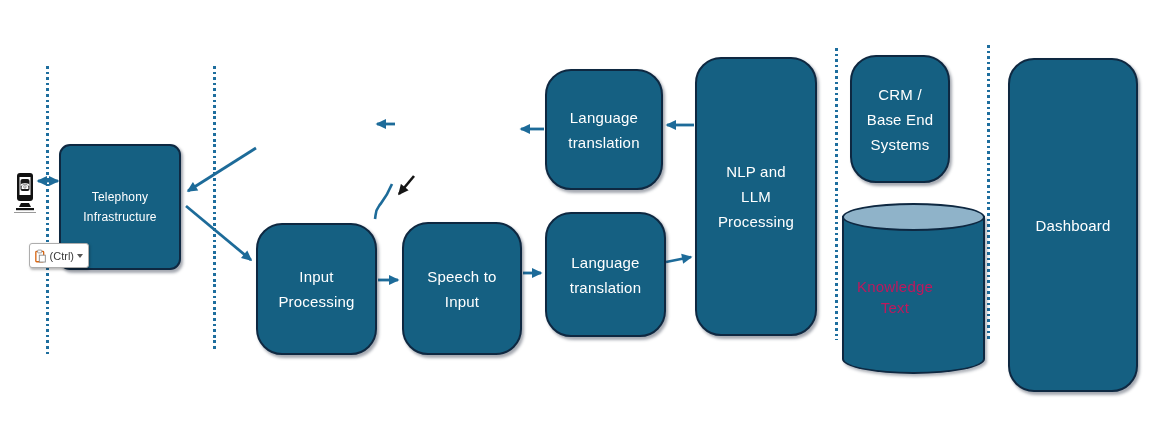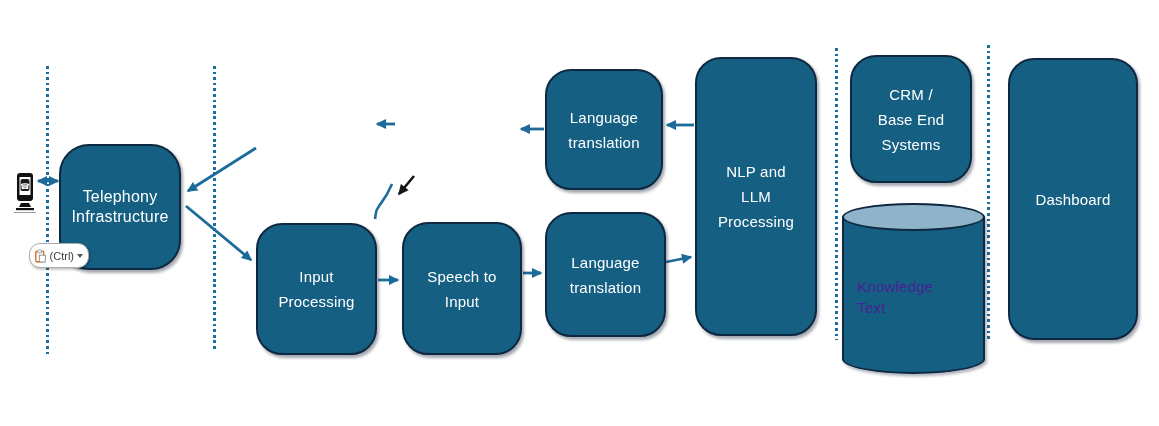--- a/index.html
+++ b/index.html
@@ -16,52 +16,52 @@
   #dot2 { left:213px; top:66px; height:286px; }
   #dot3 { left:835px; top:48px; height:292px; }
   #dot4 { left:987px; top:45px; height:296px; }
 
   .node {
     position:absolute; background:#156082; border:2.5px solid #0e2841; border-radius:26px;
     color:#ffffff; display:flex; flex-direction:column; align-items:center; justify-content:center;
     text-align:center; font-size:15px; line-height:25px; letter-spacing:.2px;
     box-shadow:2px 2.5px 3px rgba(30,40,60,.4);
   }
-  #n-telephony { left:59px;  top:144px; width:122px; height:126px; font-size:16px; line-height:20px; border-radius:30px; }
+  #n-telephony { left:59px;  top:144px; width:122px; height:126px; font-size:12px; line-height:20px; border-radius:11px; }
   #n-output    { left:254px; top:55px;  width:119px; height:127px; }
   #n-tts       { left:396px; top:58px;  width:121px; height:125px; }
   #n-langtop   { left:545px; top:69px;  width:118px; height:121px; }
   #n-nlp       { left:695px; top:57px;  width:122px; height:279px; }
-  #n-crm       { left:850px; top:55px;  width:122px; height:128px;text-align:right; }
-  #n-dashboard { left:1008px;top:58px;  width:130px; height:282px; }
+  #n-crm       { left:850px; top:55px;  width:100px; height:128px;text-align:right; }
+  #n-dashboard { left:1008px;top:58px;  width:130px; height:334px; }
   #n-input     { left:256px; top:223px; width:121px; height:132px; }
   #n-stt       { left:402px; top:222px; width:120px; height:133px; }
   #n-langbot   { left:545px; top:212px; width:121px; height:125px; }
 
   .cyl-body {
     position:absolute; left:842px; top:216px; width:143px; height:158px;
     background:#156082; border:2.5px solid #0e2841; border-top:none;
     border-radius:0 0 71px 71px / 0 0 15px 15px;
     box-shadow:2px 2.5px 3px rgba(30,40,60,.35);
   }
   .cyl-top {
     position:absolute; left:842px; top:203px; width:143px; height:28px;
     background:#8fb3c9; border:2.5px solid #0e2841; border-radius:50%;
   }
   .cyl-label {
-    position:absolute; left:857px; top:276px; color:#4c1d95;
-    font-size:15px; line-height:21px; letter-spacing:.2px; text-align:left;
+    position:absolute; left:857px; top:276px; color:#be185d;
+    font-size:15px; line-height:21px; letter-spacing:.2px; text-align:center;
   }
   .cyl-label span { display:block; }
 
   svg.overlay { position:absolute; left:0; top:0; }
 
   .paste-btn {
     position:absolute; left:29px; top:243px; width:60px; height:25px;
-    background:#ffffff; border:1px solid #adadad; border-radius:11px;
+    background:#ffffff; border:1px solid #adadad; border-radius:3px;
     box-shadow:1px 1.5px 2.5px rgba(0,0,0,.28);
     display:flex; align-items:center; gap:3px; padding:0 5px; cursor:default; z-index:5;
   }
   .paste-btn .lbl { font-size:11px; color:#3b3b3b; white-space:nowrap; }
   .caret { width:0; height:0; border-left:3.5px solid transparent; border-right:3.5px solid transparent; border-top:4.5px solid #555; }
 
   .phone { position:absolute; left:12px; top:172px; }
 </style>
 </head>
 <body>

